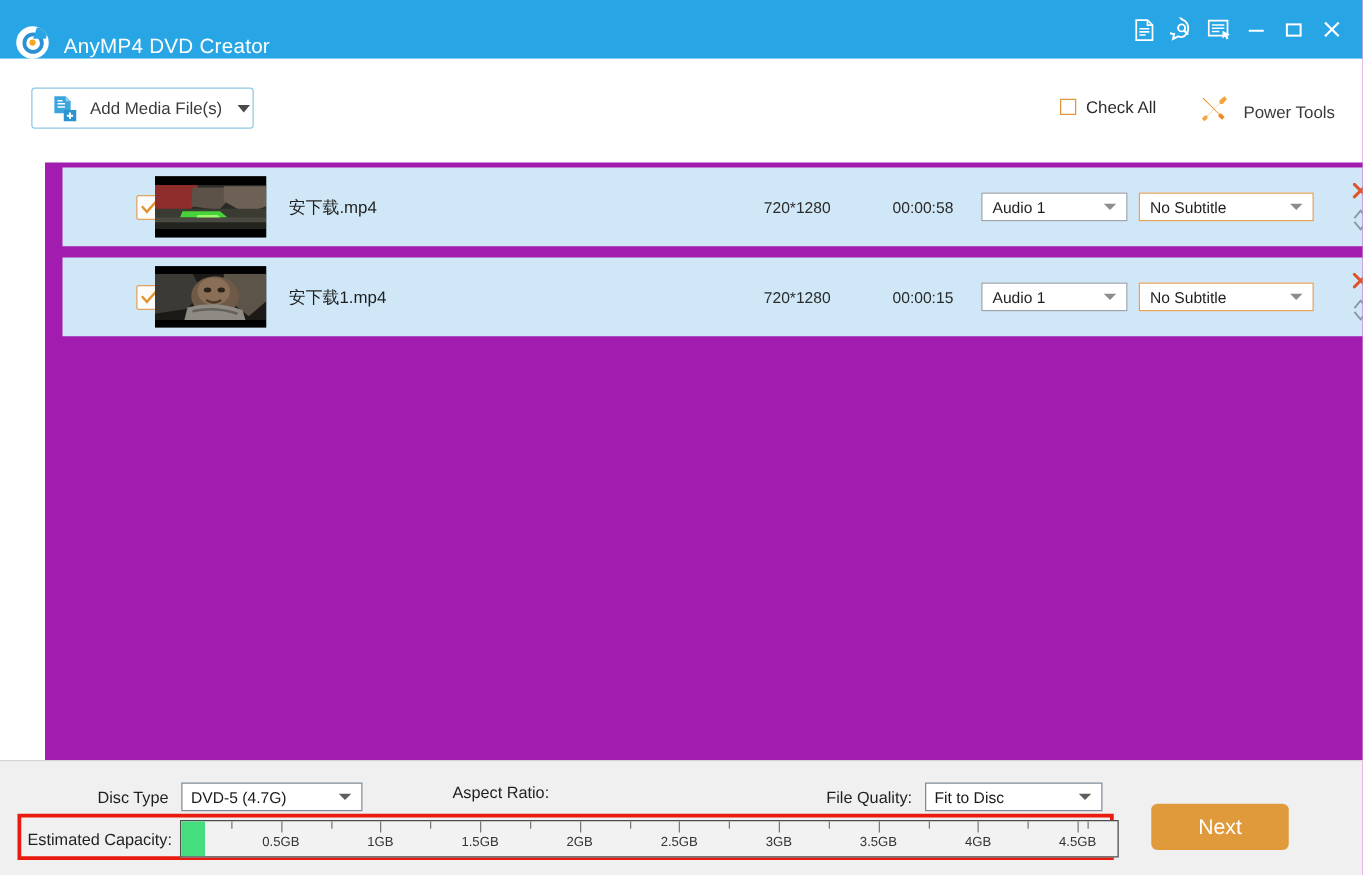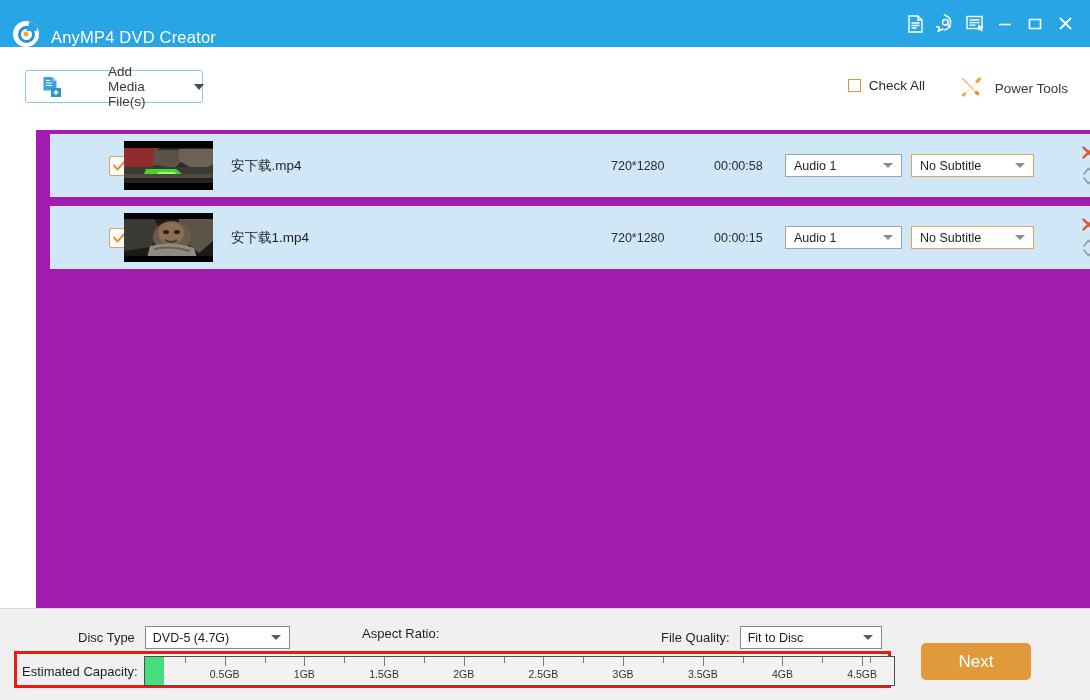--- a/index.html
+++ b/index.html
@@ -79,21 +79,20 @@
   }
   .add-media-btn {
     position: absolute; left: 25px; top: 23px;
     width: 178px; height: 33px;
     border: 1px solid #8fc7e4;
     border-radius: 3px;
     background: #ffffff;
     display: flex; align-items: center;
     box-sizing: border-box;
     cursor: default;
-    gap: 36px;
   }
   .add-media-icon {
     margin-left: 16px; width: 21px; height: 22px;
     position: relative;
   }
   .add-media-label {
     margin-left: 9px;
     font-size: 13.5px; color: #3a3a3a;
   }
   .caret {
@@ -183,21 +182,21 @@
     width: 0; height: 0;
     border-left: 5px solid transparent;
     border-right: 5px solid transparent;
     border-top: 5px solid #8d8d8d;
   }
   .sel-audio {
     left: 735px; width: 117px;
     border: 1px solid #9aa4ad;
   }
   .sel-sub {
-    left: 861px; width: 123px;
+    left: 861px; width: 140px;
     border: 1px solid #e0a35c;
   }
   .row-del {
     position: absolute; left: 1030px; top: 10px;
     width: 16px; height: 16px;
     display: flex; align-items: center; justify-content: center;
     cursor: default;
   }
   .row-move {
     position: absolute; left: 1030px; top: 32px;

